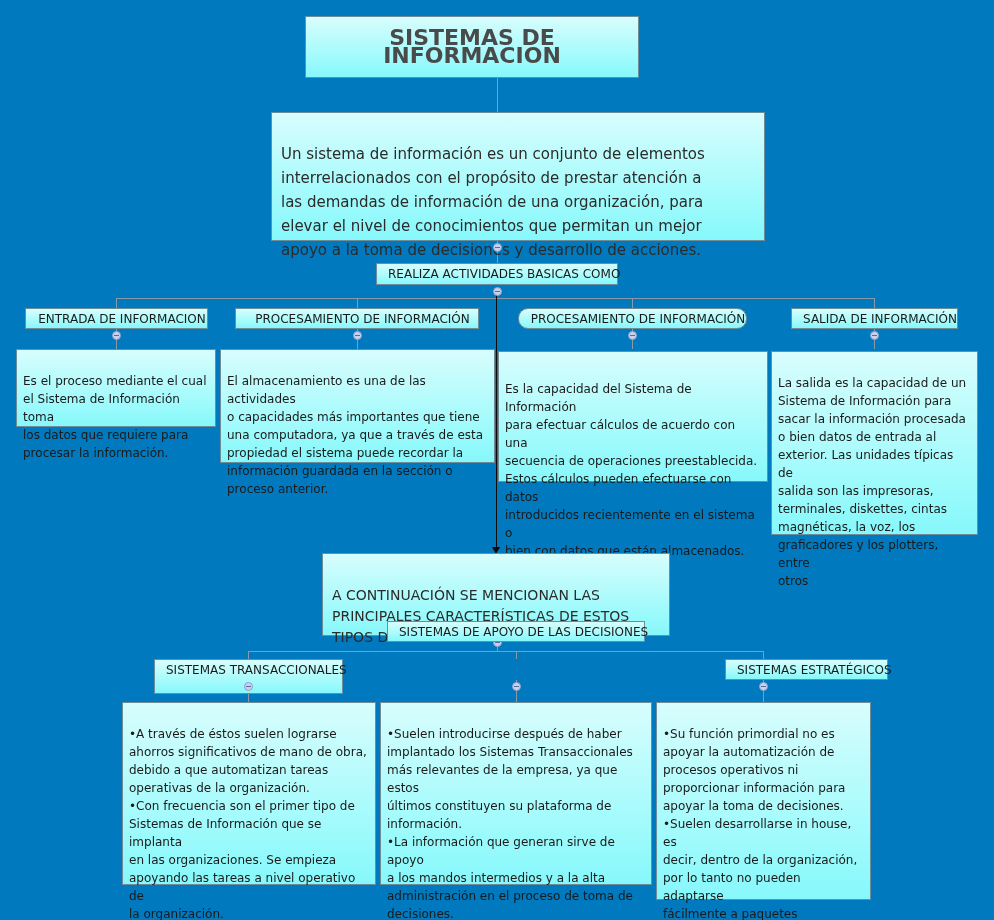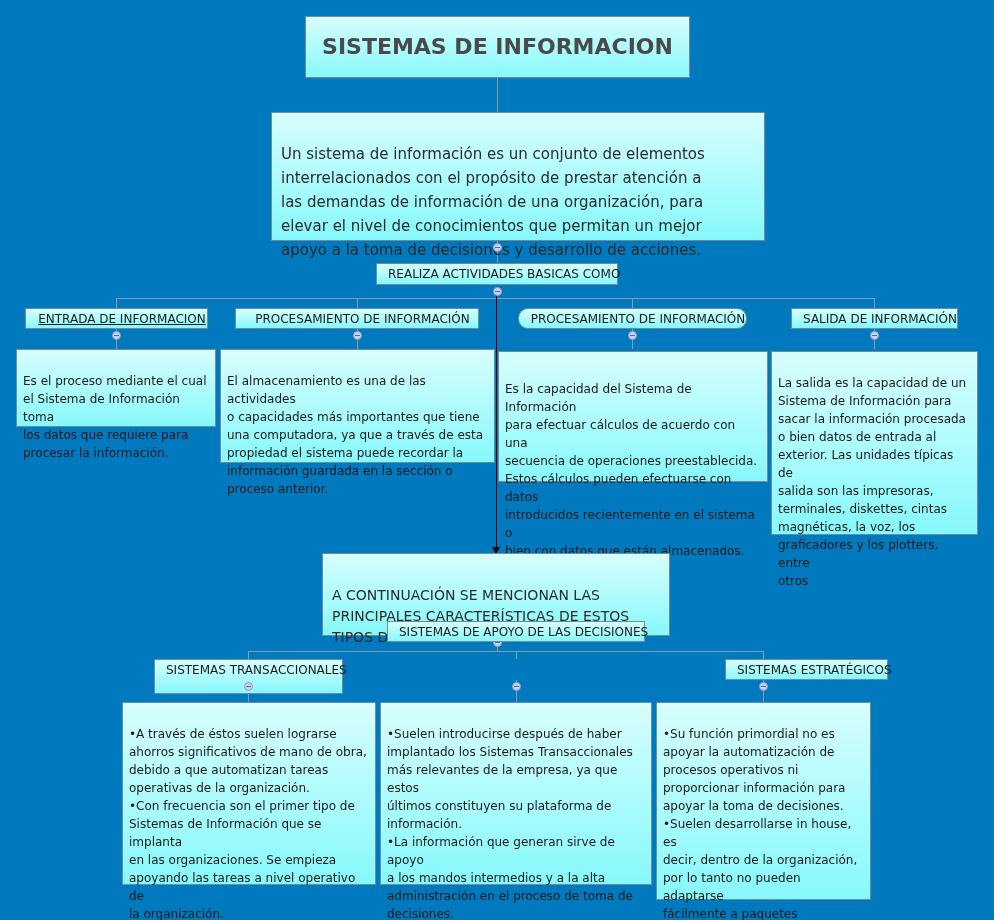--- a/index.html
+++ b/index.html
@@ -62,39 +62,39 @@
 
 <div class="line vline" style="left:497px; top:636px; height:16px;"></div>
 <div class="line hline" style="left:248px; top:651px; width:515px;"></div>
 <div class="line vline" style="left:248px; top:651px; height:8px;"></div>
 <div class="line vline" style="left:516px; top:651px; height:8px;"></div>
 <div class="line vline" style="left:763px; top:651px; height:8px;"></div>
 <div class="line vline" style="left:248px; top:680px; height:22px;"></div>
 <div class="line vline" style="left:516px; top:680px; height:22px;"></div>
 <div class="line vline" style="left:763px; top:680px; height:22px;"></div>
 
-<div class="node title" style="left:305px; top:16px; width:385px; height:62px;">
+<div class="node title" style="left:305px; top:16px; width:334px; height:62px;">
   <span>SISTEMAS DE INFORMACION</span>
 </div>
 
 <div class="node text-box" style="left:271px; top:112px; width:494px; height:129px; font-size:15px; line-height:24px; padding:5px 9px; color:#2b2b2b;">
   <span>Un sistema de información es un conjunto de elementos
 interrelacionados con el propósito de prestar atención a
 las demandas de información de una organización, para
 elevar el nivel de conocimientos que permitan un mejor
 apoyo a la toma de decisiones y desarrollo de acciones.</span>
 </div>
 <div class="toggle" style="left:493px; top:243px;"></div>
 
 <div class="node label" style="left:376px; top:263px; width:242px; height:22px;">
   <span>REALIZA ACTIVIDADES BASICAS COMO</span>
 </div>
 <div class="toggle" style="left:493px; top:287px;"></div>
 
-<div class="node label" style="left:25px; top:308px; width:183px; height:21px;text-decoration:underline;">
+<div class="node label" style="left:25px; top:308px; width:183px; height:21px;">
   <span>ENTRADA DE INFORMACION</span>
 </div>
 <div class="toggle" style="left:112px; top:331px;"></div>
 <div class="node text-box" style="left:16px; top:349px; width:200px; height:78px;">
   <span>Es el proceso mediante el cual
 el Sistema de Información toma
 los datos que requiere para
 procesar la información.</span>
 </div>
 

